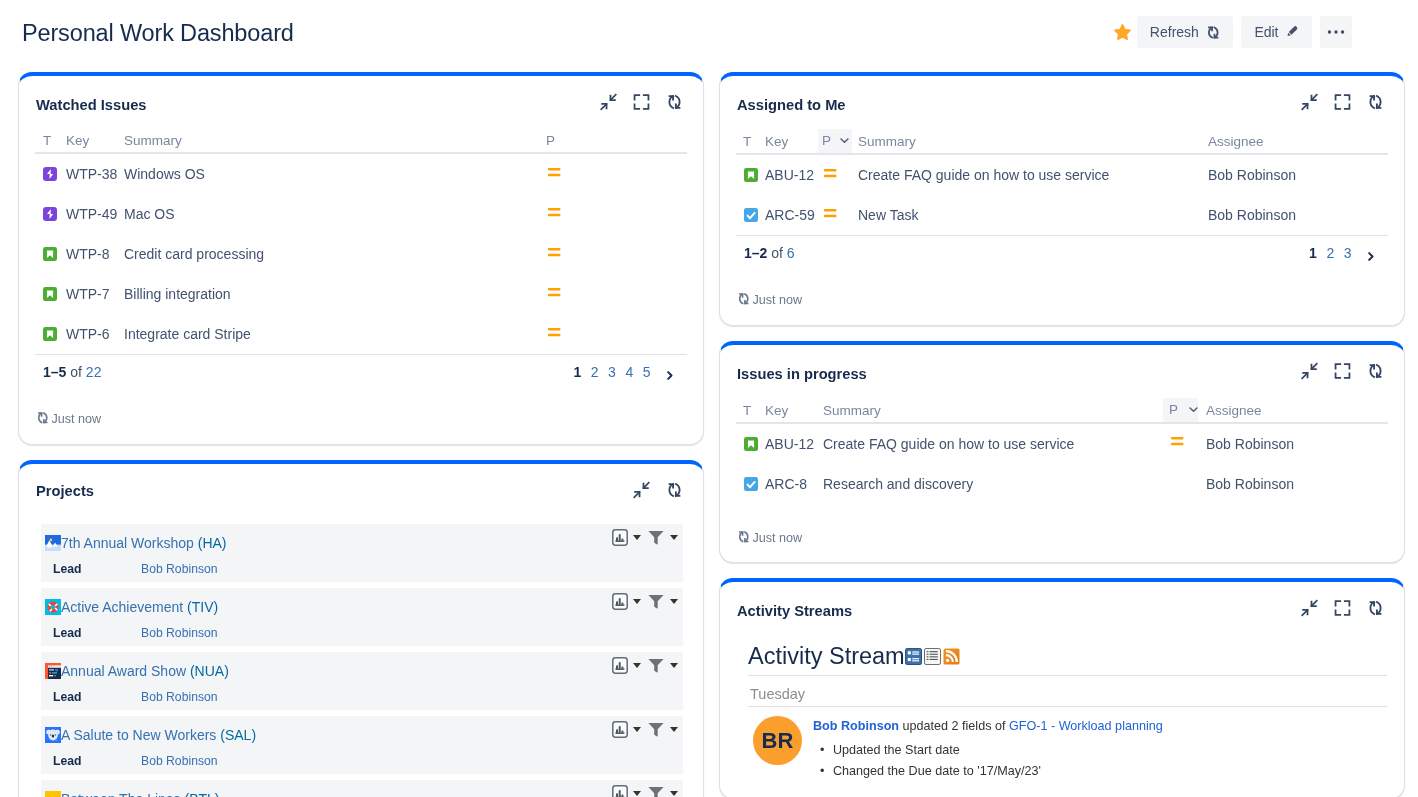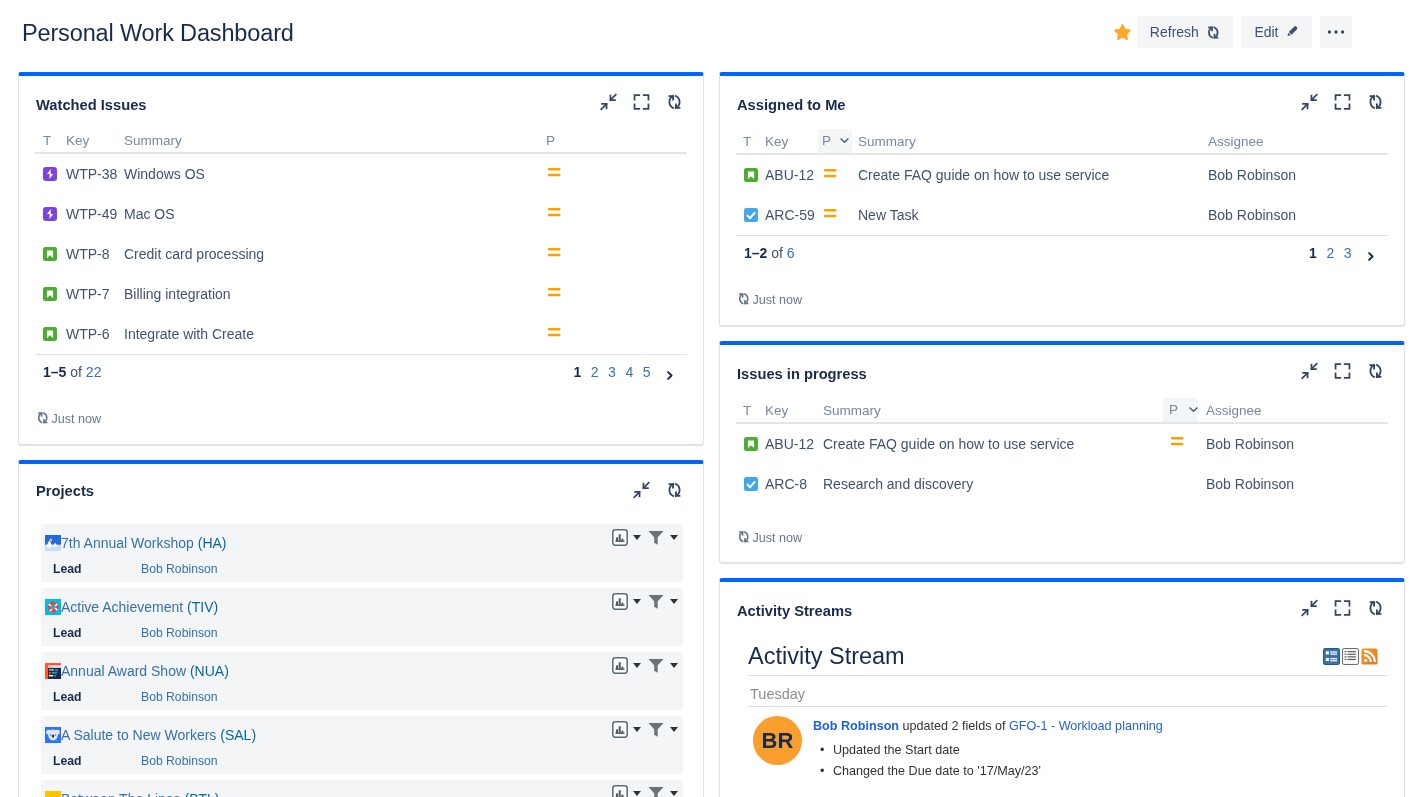--- a/index.html
+++ b/index.html
@@ -23,21 +23,21 @@
     display:flex;align-items:center;gap:7px;padding:0 13px;font-size:14px;
     line-height:32px;cursor:pointer;}
   .btn-icon-only{width:32px;padding:0;justify-content:center;}
 
   
   .col-left{position:absolute;left:18px;top:72px;width:686px;}
   .col-right{position:absolute;left:719px;top:72px;width:686px;}
 
   
   .gadget{background:#fff;border:1px solid #dfe1e6;border-top:4px solid #0065ff;
-    border-radius:3px;box-shadow:0 1px 1px rgba(9,30,66,0.13);
+    border-radius:14px;box-shadow:0 1px 1px rgba(9,30,66,0.13);
     margin-bottom:15px;position:relative;}
   .gadget-head{height:53px;display:flex;align-items:flex-start;padding:21px 16px 0 17px;position:relative;box-sizing:border-box;}
   .gadget-title{font-size:14.7px;font-weight:700;color:#172b4d;line-height:16px;}
   .gadget-tools{position:absolute;right:20px;top:17px;display:flex;align-items:center;gap:16px;}
   .gtool{width:17px;height:18px;display:flex;align-items:center;justify-content:center;cursor:pointer;}
 
   
   .itable{width:100%;border-collapse:collapse;table-layout:fixed;}
   .itable th{white-space:nowrap;font-size:13.5px;font-weight:400;color:#7a87a1;text-align:left;
     padding:5px 0 4px 0;border-bottom:2px solid #e4e5e9;vertical-align:bottom;line-height:14px;}
@@ -215,21 +215,21 @@
                       <rect x="1" y="3.0" width="12.4" height="2.5" rx="0.8" fill="#ffa000"></rect>
                       <rect x="1" y="8.8" width="12.4" height="2.5" rx="0.8" fill="#ffa000"></rect>
                     </svg></span></td>
               </tr>
               <tr class="row">
                 <td style="width:23px"><span class="tico"><svg width="14" height="14" viewBox="0 0 16 16">
                       <rect width="16" height="16" rx="2.6" fill="#4bad31"></rect>
                       <path d="M4.5 4.1h7v8.5L8 9.4l-3.5 3.2z" fill="#fff"></path>
                     </svg></span></td>
                 <td style="width:58px"><a href="#">WTP-6</a></td>
-                <td><a href="#">Integrate with Create</a></td>
+                <td><a href="#">Integrate card Stripe</a></td>
                 <td style="width:141px"><span class="prio"><svg width="14" height="14" viewBox="0 0 14 14">
                       <rect x="1" y="3.0" width="12.4" height="2.5" rx="0.8" fill="#ffa000"></rect>
                       <rect x="1" y="8.8" width="12.4" height="2.5" rx="0.8" fill="#ffa000"></rect>
                     </svg></span></td>
               </tr>
             </tbody>
           </table>
           <div class="pager">
             <div class="pager-left"><b>1</b><b>–</b><b>5</b> <span>of</span> <a href="#">22</a></div>
             <div class="pager-right">
@@ -650,21 +650,21 @@
               <svg width="18" height="18" viewBox="0 0 24 24" fill="none" stroke="#344563" stroke-width="2.6" stroke-linecap="square" stroke-linejoin="miter">
                 <path d="M5.0 3.6h5.0v5.0"></path>
                 <path d="M10.0 3.6a9.4 9.4 0 0 0 0 16.8"></path>
                 <path d="M19.0 20.4h-5.0v-5.0"></path>
                 <path d="M14.0 20.4a9.4 9.4 0 0 0 0-16.8"></path>
               </svg>
             </span>
           </div>
         </div>
         <div class="gadget-body" style="padding:6px 17px 16px 28px;position:relative">
-          <div style="display:flex;align-items:flex-start;justify-content:space-between">
+          <div style="display:flex;align-items:flex-start;">
             <div class="as-title">Activity Stream</div>
             <div style="display:flex;gap:2px;margin-top:7px;margin-right:9px">
               <span style="display:flex">
                 <svg width="17" height="17" viewBox="0 0 17 17">
                   <rect x="0.5" y="0.5" width="16" height="16" rx="1.6" fill="#3b72ab" stroke="#2b5580"></rect>
                   <rect x="2.8" y="3.3" width="3.1" height="3.1" fill="#fff"></rect>
                   <rect x="7.2" y="3.4" width="6.9" height="1.2" fill="#fff"></rect>
                   <rect x="7.2" y="5.5" width="6.9" height="1.2" fill="#fff"></rect>
                   <rect x="2.8" y="10" width="3.1" height="3.1" fill="#fff"></rect>
                   <rect x="7.2" y="10.1" width="6.9" height="1.2" fill="#fff"></rect>

